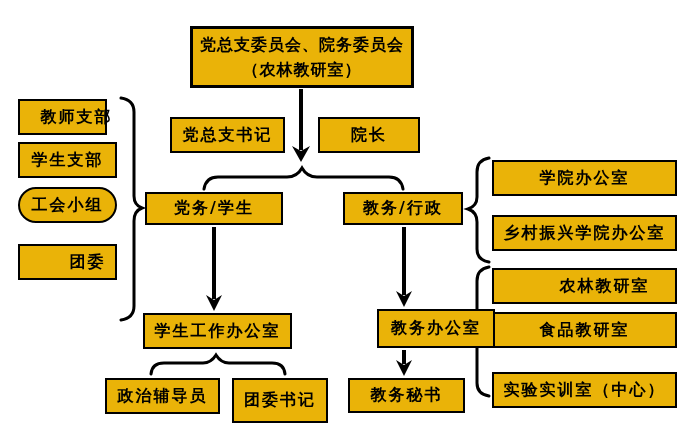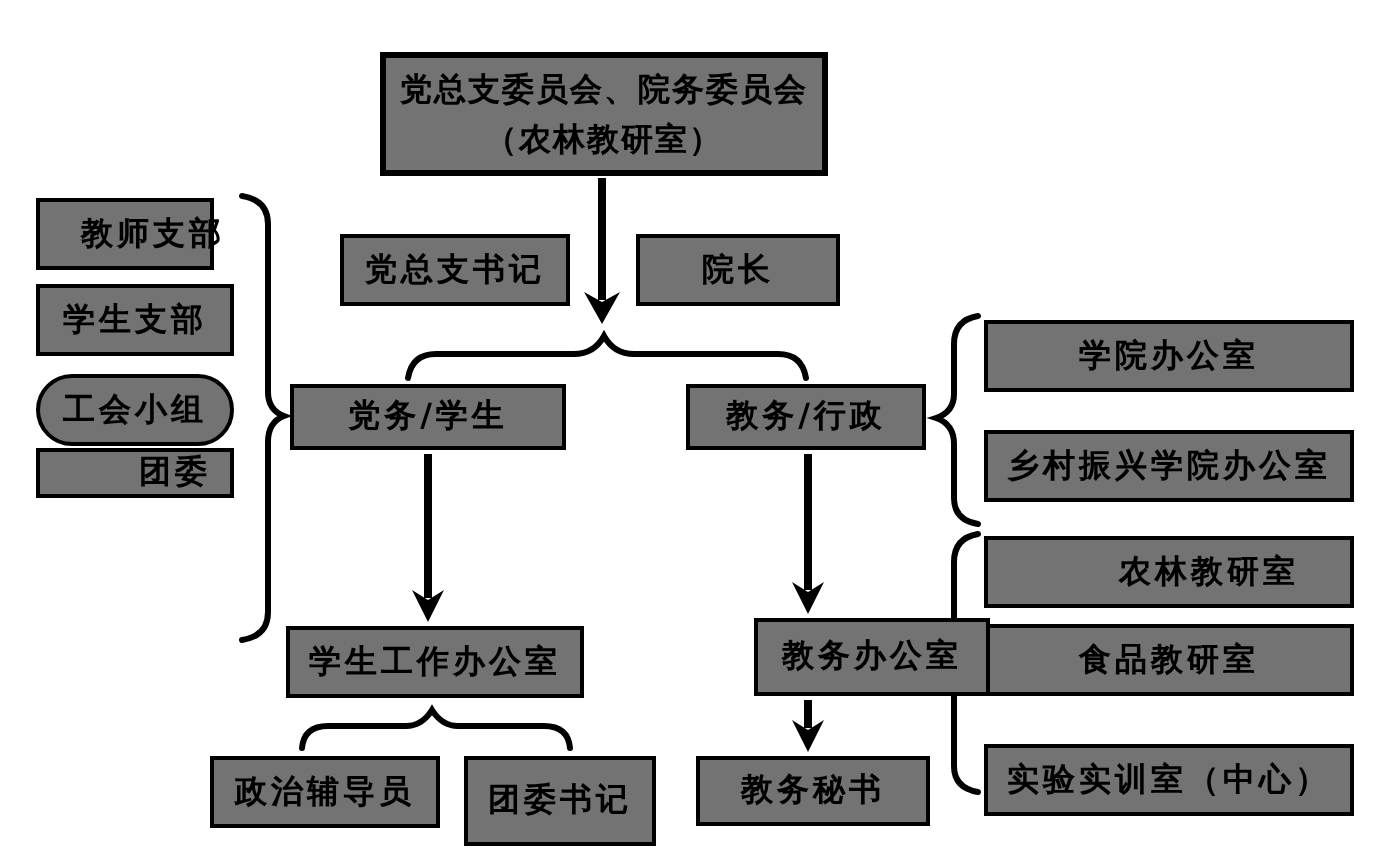--- a/index.html
+++ b/index.html
@@ -17,21 +17,21 @@
   }
   .overlay {
     position: absolute;
     left: 0;
     top: 0;
     pointer-events: none;
   }
   .box {
     position: absolute;
     box-sizing: border-box;
-    background: #737373;
+    background: #eab308;
     border: 2.5px solid #000000;
     color: #000000;
     font-weight: bold;
     font-size: 16px;
     letter-spacing: 2px;
     display: flex;
     align-items: center;
     justify-content: center;
     white-space: nowrap;
     text-align: center;
@@ -94,21 +94,21 @@
 
   <div class="box" style="left:170px; top:117px; width:115px; height:36px;">党总支书记</div>
   <div class="box" style="left:318px; top:117px; width:102px; height:36px;">院长</div>
 
   <div class="box" style="left:145px; top:192px; width:138px; height:33px;">党务/学生</div>
   <div class="box" style="left:343px; top:192px; width:120px; height:33px;">教务/行政</div>
 
   <div class="box" style="left:18px; top:99px; width:89px; height:36px;padding-left:28px;">教师支部</div>
   <div class="box" style="left:18px; top:142px; width:99px; height:36px;">学生支部</div>
   <div class="box" style="left:18px; top:187px; width:99px; height:36px;border-radius:18px;">工会小组</div>
-  <div class="box" style="left:18px; top:224px; width:99px; height:25px;padding-left:40px;">团委</div>
+  <div class="box" style="left:18px; top:244px; width:99px; height:36px;padding-left:40px;">团委</div>
 
   <div class="box" style="left:492px; top:160px; width:185px; height:36px;">学院办公室</div>
   <div class="box" style="left:492px; top:215px; width:185px; height:36px;">乡村振兴学院办公室</div>
 
   <div class="box" style="left:492px; top:268px; width:185px; height:36px;padding-left:40px;">农林教研室</div>
   <div class="box" style="left:492px; top:312px; width:185px; height:36px;">食品教研室</div>
   <div class="box" style="left:492px; top:358px; width:185px; height:36px;margin-top:14px;">实验实训室（中心）</div>
 
   <div class="box" style="left:143px; top:313px; width:149px; height:36px;">学生工作办公室</div>
   <div class="box" style="left:105px; top:378px; width:115px; height:36px;">政治辅导员</div>

